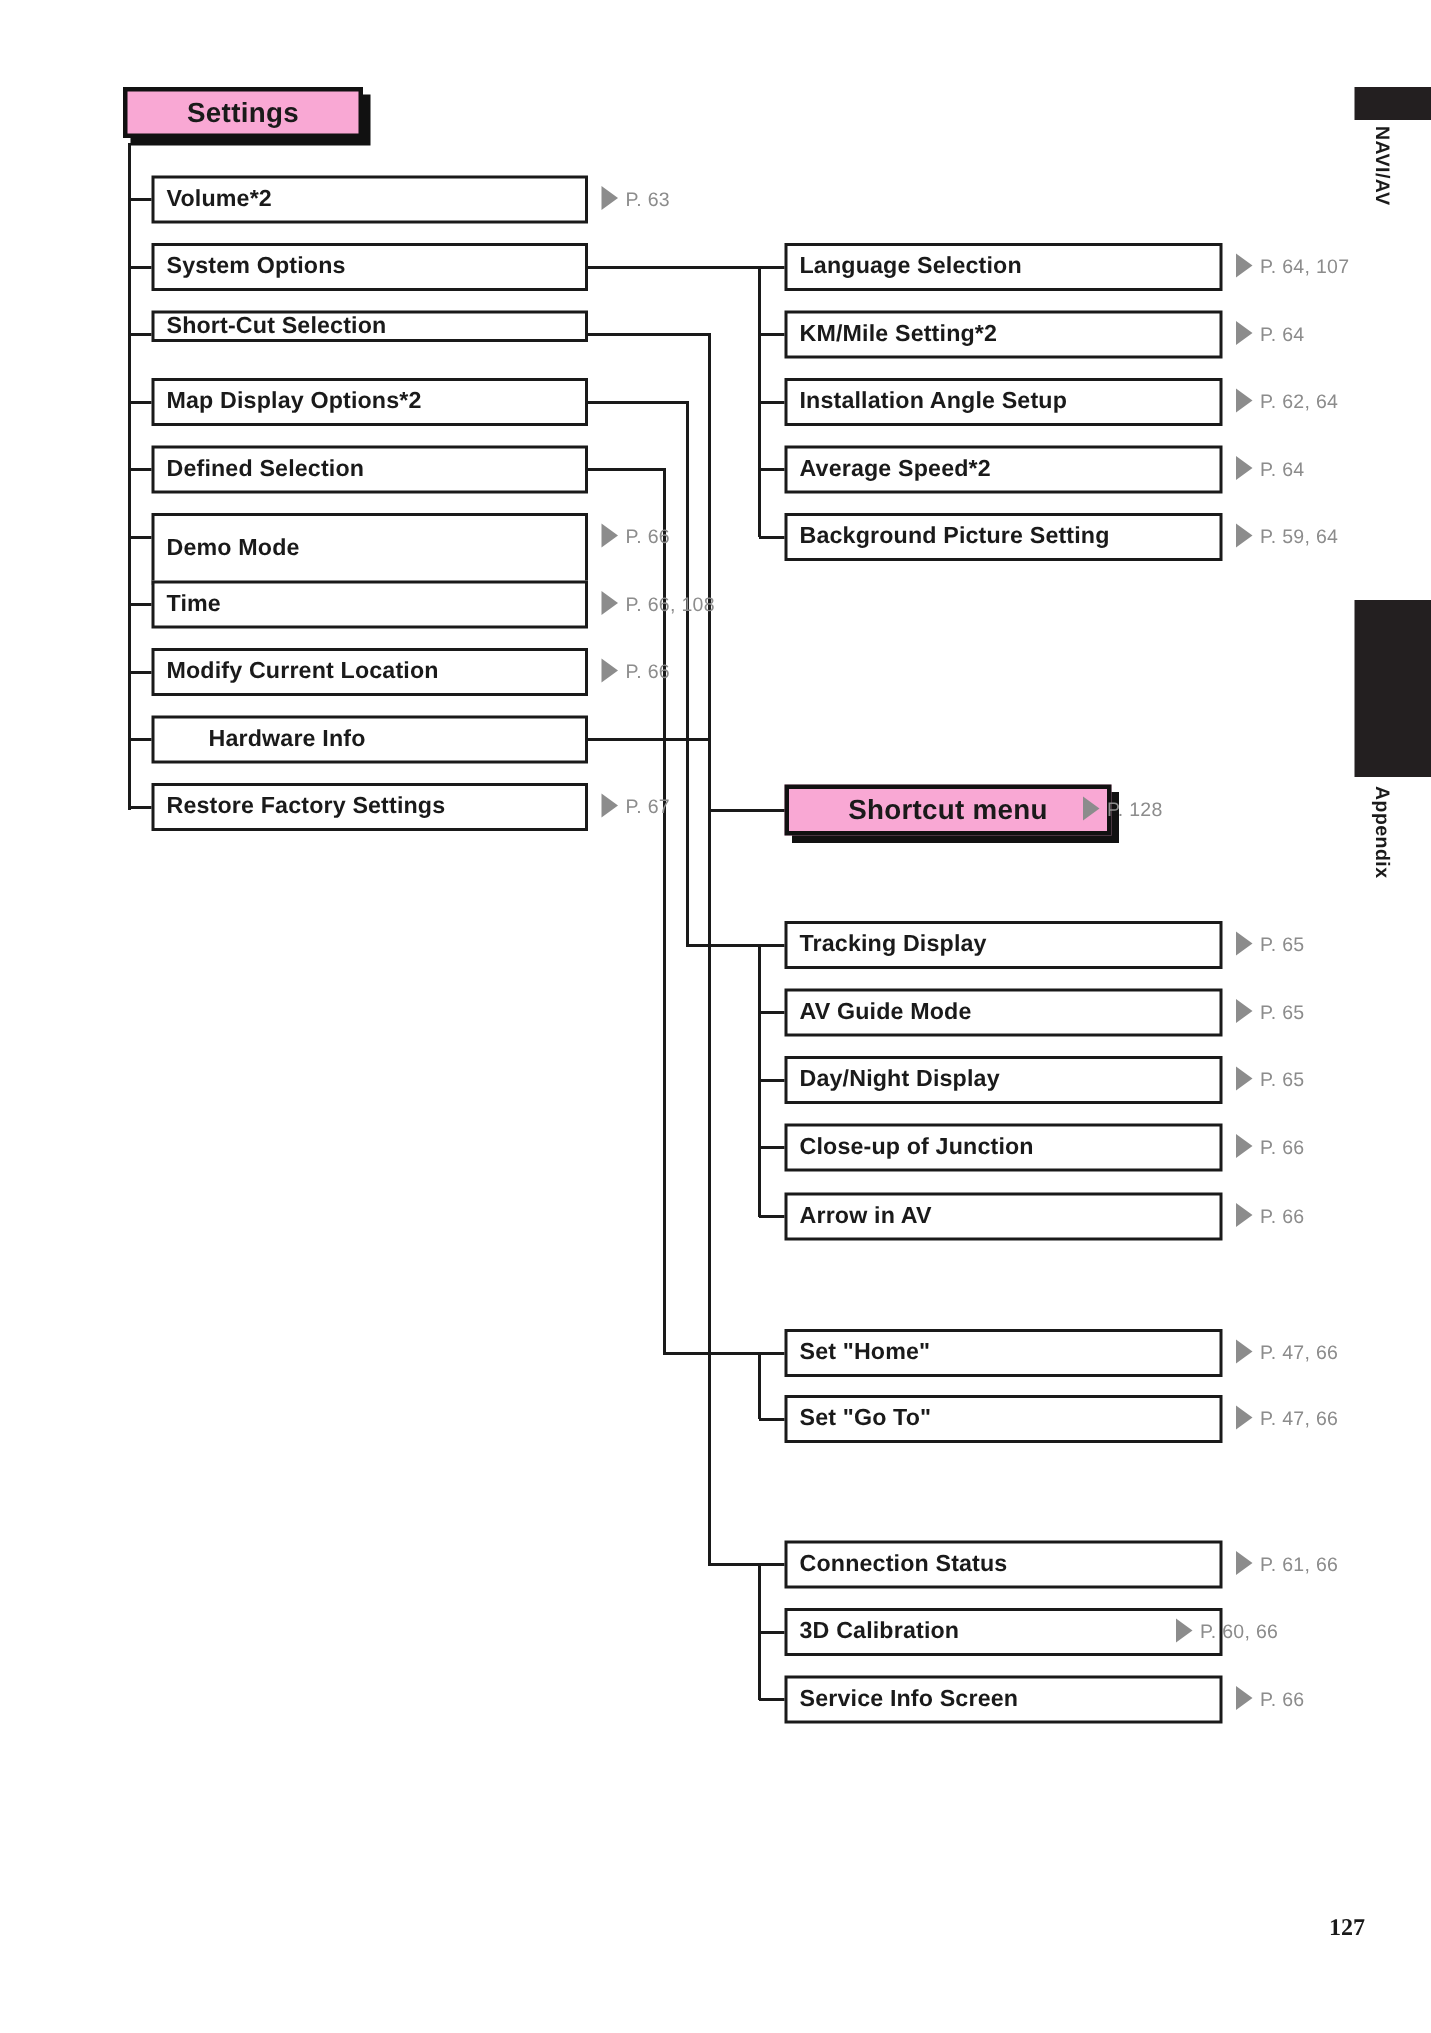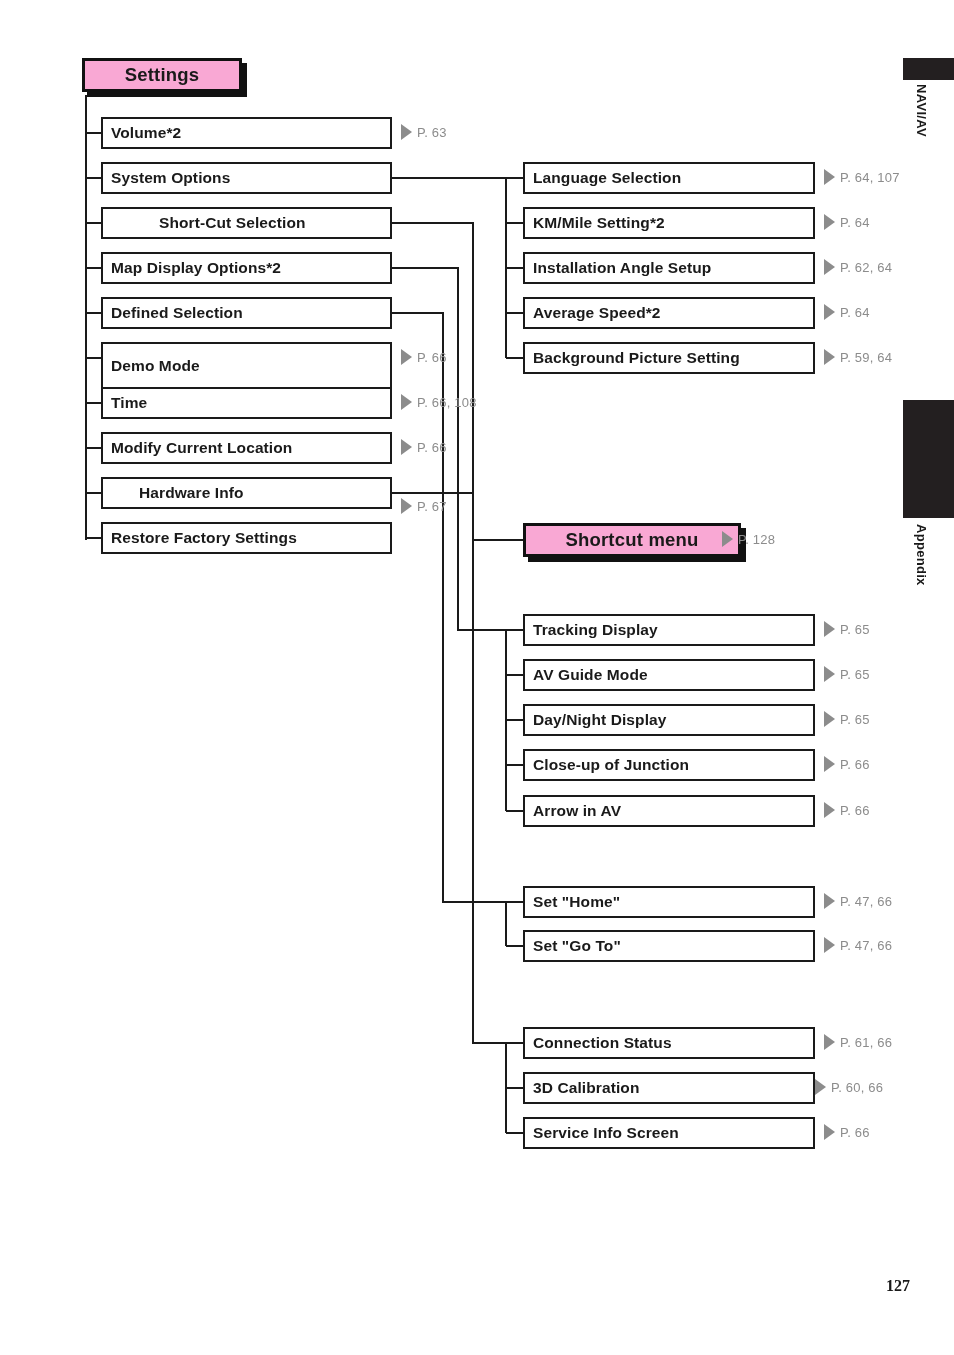--- a/index.html
+++ b/index.html
@@ -179,21 +179,21 @@
   </div>
   <div class="pageref" style="left:401px; top:124px;">
     <span class="tri"></span>
     <span class="ptext">P. 63</span>
   </div>
 
   <div class="box" style="left:101px; top:162px; width:291px; height:32px;">
     <span class="label">System Options</span>
   </div>
 
-  <div class="box" style="left:101px; top:207px; width:291px; height:32px;padding-left:48px;">
+  <div class="box" style="left:101px; top:207px; width:291px; height:21px;">
     <span class="label">Short-Cut Selection</span>
   </div>
 
   <div class="box" style="left:101px; top:252px; width:291px; height:32px;">
     <span class="label">Map Display Options*2</span>
   </div>
 
   <div class="box" style="left:101px; top:297px; width:291px; height:32px;">
     <span class="label">Defined Selection</span>
   </div>
@@ -222,21 +222,21 @@
     <span class="ptext">P. 66</span>
   </div>
 
   <div class="box" style="left:101px; top:477px; width:291px; height:32px;padding-left:28px;">
     <span class="label">Hardware Info</span>
   </div>
 
   <div class="box" style="left:101px; top:522px; width:291px; height:32px;">
     <span class="label">Restore Factory Settings</span>
   </div>
-  <div class="pageref" style="left:401px; top:498px;">
+  <div class="pageref" style="left:401px; top:529px;">
     <span class="tri"></span>
     <span class="ptext">P. 67</span>
   </div>
 
   <div class="box" style="left:523px; top:162px; width:292px; height:32px;">
     <span class="label">Language Selection</span>
   </div>
   <div class="pageref" style="left:824px; top:169px;">
     <span class="tri"></span>
     <span class="ptext">P. 64, 107</span>
@@ -342,21 +342,21 @@
     <span class="label">Connection Status</span>
   </div>
   <div class="pageref" style="left:824px; top:1034px;">
     <span class="tri"></span>
     <span class="ptext">P. 61, 66</span>
   </div>
 
   <div class="box" style="left:523px; top:1072px; width:292px; height:32px;">
     <span class="label">3D Calibration</span>
   </div>
-  <div class="pageref" style="left:815px; top:1079px;">
+  <div class="pageref" style="left:784px; top:1079px;">
     <span class="tri"></span>
     <span class="ptext">P. 60, 66</span>
   </div>
 
   <div class="box" style="left:523px; top:1117px; width:292px; height:32px;">
     <span class="label">Service Info Screen</span>
   </div>
   <div class="pageref" style="left:824px; top:1124px;">
     <span class="tri"></span>
     <span class="ptext">P. 66</span>

